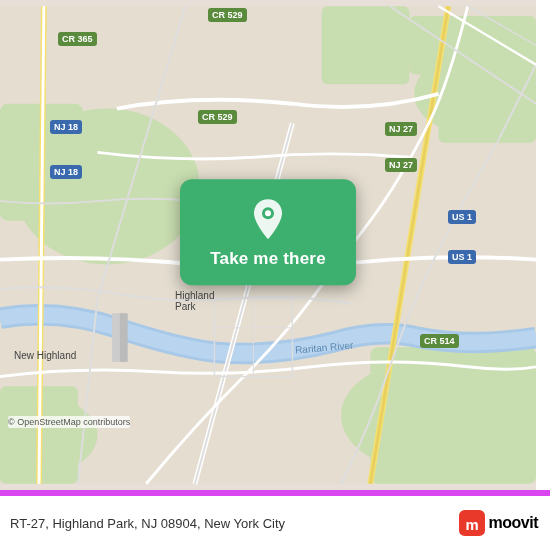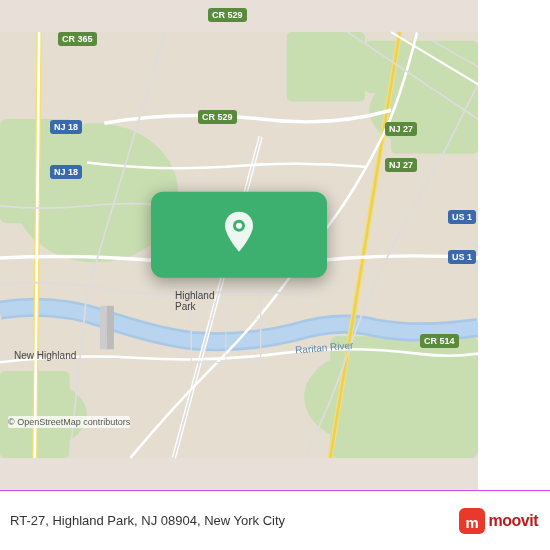--- a/index.html
+++ b/index.html
@@ -6,21 +6,21 @@
 
     body {
       width: 550px;
       height: 550px;
       overflow: hidden;
       font-family: Arial, sans-serif;
       position: relative;
     }
 
     #map-container {
-      width: 478px;
+      width: 536px;
       height: 490px;
       position: relative;
       overflow: hidden;
       background-color: #e8e0d8;
     }
 
     
     .route-label {
       position: absolute;
       background: #5a8a3c;
@@ -85,39 +85,39 @@
 
     
     #bottom-bar {
       width: 550px;
       height: 60px;
       background: white;
       display: flex;
       align-items: center;
       justify-content: space-between;
       padding: 0 12px 0 10px;
-      border-top: 1px solid #d946ef;
+      border-top: 6px solid #d946ef;
     }
 
     .location-text {
       font-size: 13px;
       color: #333;
       font-weight: 400;
     }
 
     .moovit-logo {
       display: flex;
       align-items: center;
       gap: 4px;
     }
 
     .moovit-text {
       font-size: 16px;
       font-weight: 700;
-      color: #b91c1c;
+      color: #000000;
       letter-spacing: -0.5px;
     }
 
     .moovit-icon {
       width: 26px;
       height: 26px;
     }
 
     
     .attribution {
@@ -211,20 +211,21 @@
 
   <div id="popup-card">
     <div class="popup-pin">
       <svg class="pin-svg" viewBox="0 0 36 44" xmlns="http://www.w3.org/2000/svg">
 
         <path d="M18 2 C10 2 4 8 4 16 C4 26 18 42 18 42 C18 42 32 26 32 16 C32 8 26 2 18 2 Z" fill="white" opacity="0.9"></path>
         <circle cx="18" cy="16" r="6" fill="#3daf6e"></circle>
         <circle cx="18" cy="16" r="3" fill="white"></circle>
       </svg>
     </div>
+    <button class="popup-btn">Take me there</button>
   </div>
 
   <div class="attribution">
     <span>© OpenStreetMap contributors</span>
   </div>
 </div>
 
 <div id="bottom-bar">
   <span class="location-text">RT-27, Highland Park, NJ 08904, New York City</span>
   <div class="moovit-logo">

